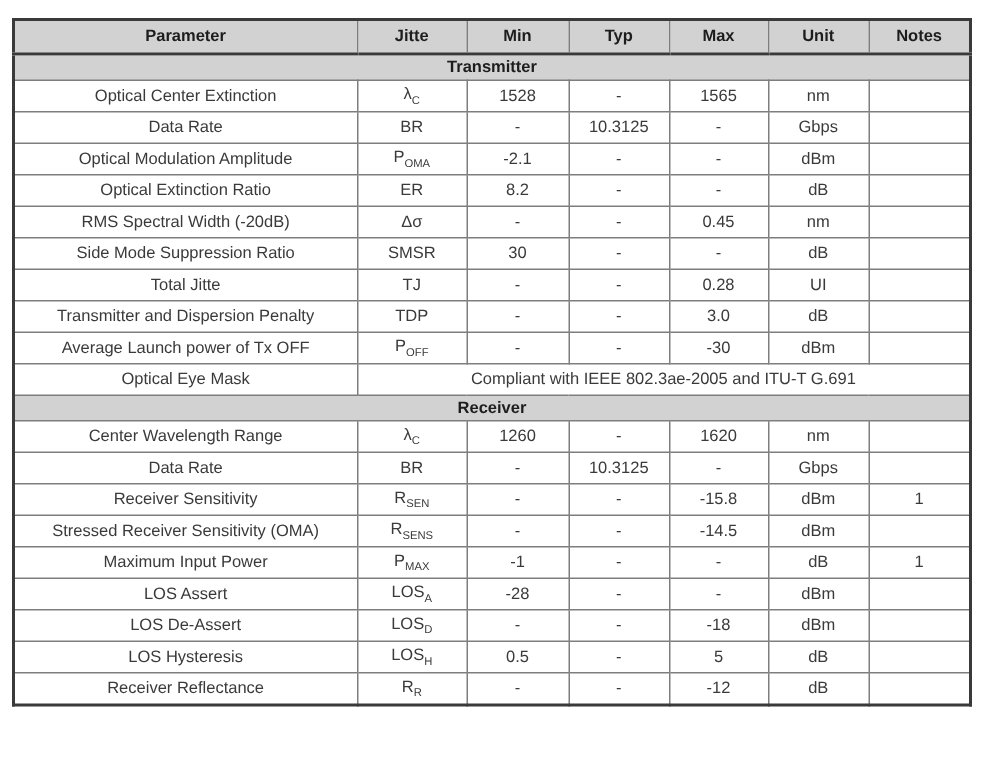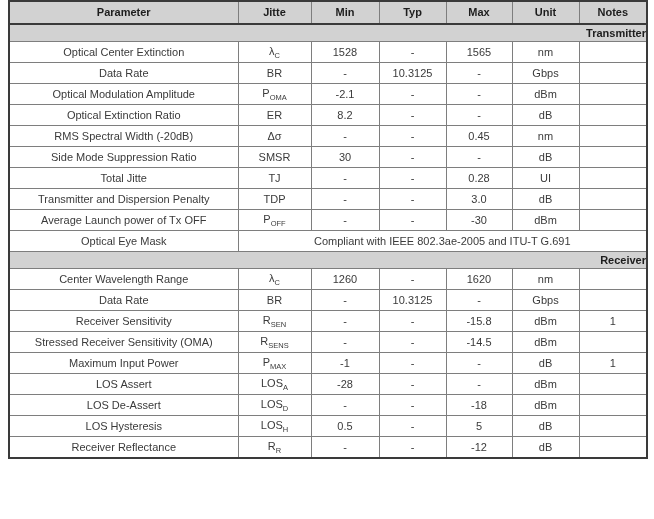--- a/index.html
+++ b/index.html
@@ -14,21 +14,21 @@
     font-family: "Liberation Sans", sans-serif;
   }
   .page {
     position: absolute;
     inset: 0;
     background: #ffffff;
   }
   table.spec {
     position: absolute;
     left: 8px;
-    top: 0;
+    top: 12px;
     width: 638px;
     border-collapse: collapse;
     table-layout: fixed;
     border: 2px solid #3a3a3a;
   }
   .spec th, .spec td {
     border: 1px solid #7e7e7e;
     text-align: center;
     vertical-align: middle;
     font-size: 11px;
@@ -44,21 +44,20 @@
     font-weight: bold;
     color: #1d1d1d;
     height: 21px;
     border-bottom: 2px solid #3a3a3a;
   }
   .spec tr.section-row td {
     background: #d2d2d2;
     font-weight: bold;
     color: #1d1d1d;
     height: 16px;
-    text-align: right;
   }
   .spec sub {
     font-size: 7.5px;
     line-height: 1;
   }
 </style>
 </head>
 <body>
 
 <div class="page">

